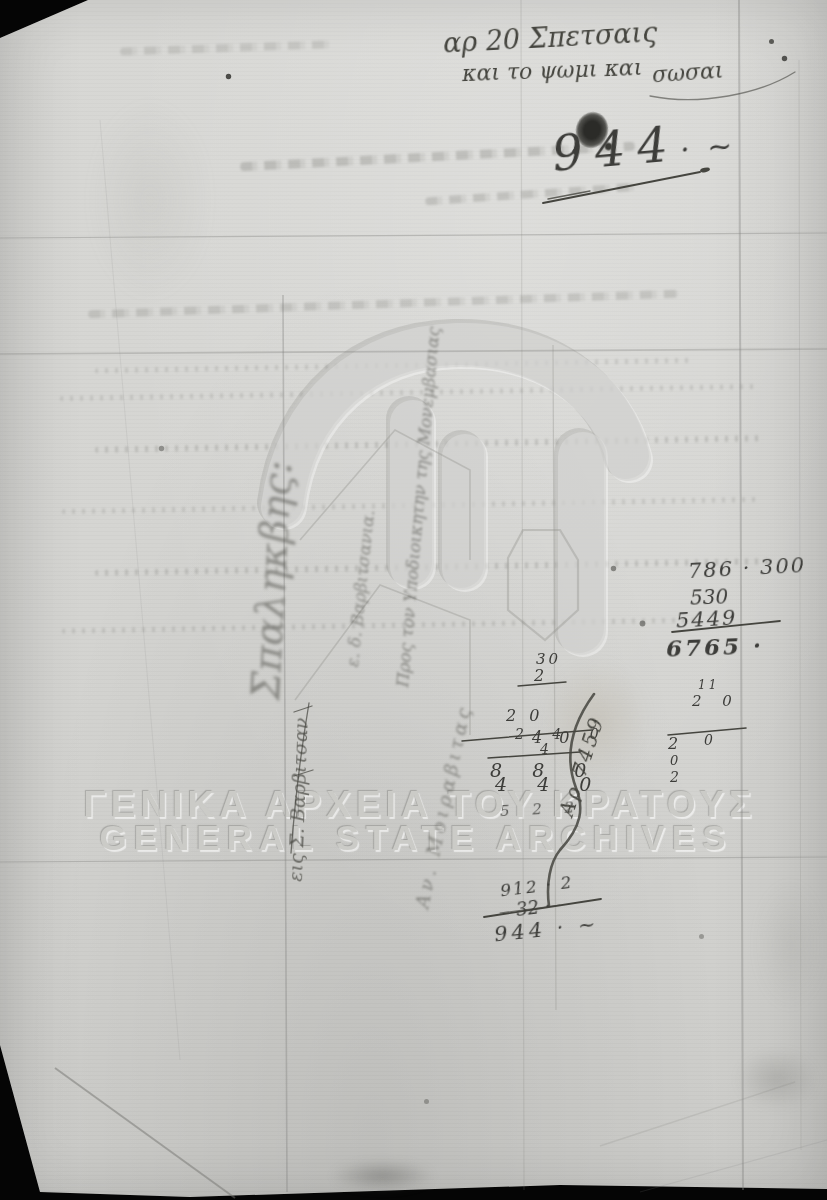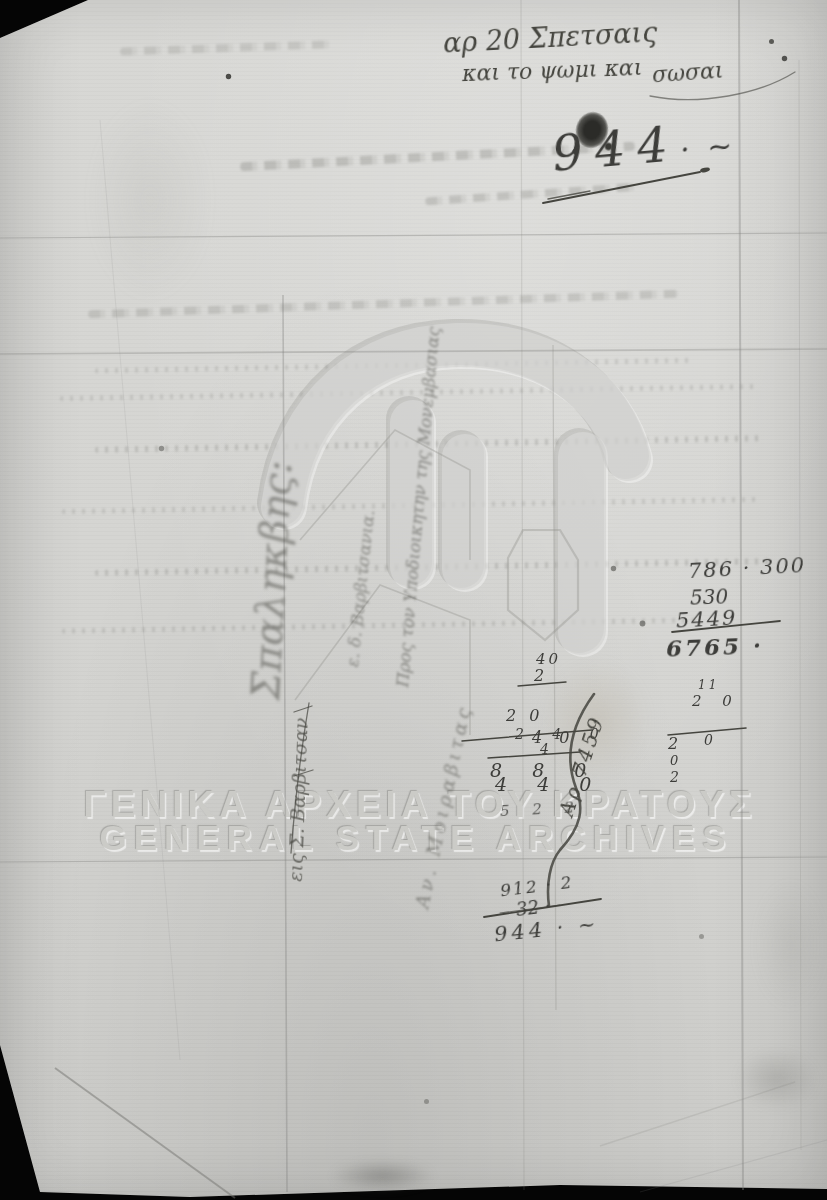--- a/index.html
+++ b/index.html
@@ -137,21 +137,21 @@
   <div class="hw abs blur04 ink" style="left:552px;top:118px;font-size:48px;letter-spacing:12px;transform:rotate(-5deg);">
     <span>944</span><span style="font-size:30px;letter-spacing:4px;">· ~</span>
   </div>
 
   <div class="hw abs blur04 ink" style="left:688px;top:556px;font-size:21px;letter-spacing:2px;transform:rotate(-3deg);">786 · 300</div>
   <div class="hw abs blur04 ink" style="left:690px;top:585px;font-size:20px;transform:rotate(-2deg);">530</div>
   <div class="hw abs blur04 ink" style="left:676px;top:607px;font-size:21px;letter-spacing:2px;transform:rotate(-3deg);">5449</div>
   <div class="hw abs blur04 ink" style="left:666px;top:633px;font-size:23px;letter-spacing:3px;transform:rotate(-2deg);font-weight:bold;">6765 ·</div>
 
   <div>
-    <div class="hw abs blur04 ink" style="left:536px;top:650px;font-size:15px;letter-spacing:3px;">40</div>
+    <div class="hw abs blur04 ink" style="left:536px;top:650px;font-size:15px;letter-spacing:3px;">30</div>
     <div class="hw abs blur04 ink" style="left:534px;top:666px;font-size:16px;letter-spacing:3px;">2</div>
     <div class="hw abs blur04 ink" style="left:532px;top:728px;font-size:16px;letter-spacing:6px;">4 0</div>
     <div class="hw abs blur04 ink" style="left:506px;top:706px;font-size:16px;letter-spacing:4px;">2 0</div>
     <div class="hw abs blur04 ink" style="left:515px;top:726px;font-size:14px;letter-spacing:12px;text-align:center;">2 4 0</div>
     <div class="hw abs blur04 ink" style="left:540px;top:741px;font-size:14px;">4</div>
     <div class="hw abs blur04 ink" style="left:490px;top:759px;font-size:19px;letter-spacing:12px;font-style:italic;">8 8 0</div>
     <div class="hw abs blur04 ink" style="left:495px;top:773px;font-size:19px;letter-spacing:12px;">4 4 0</div>
     <div class="hw abs blur06 ink" style="left:500px;top:800px;font-size:15px;letter-spacing:9px;opacity:.8;transform:rotate(-3deg);">5 2 2</div>
   </div>
 

